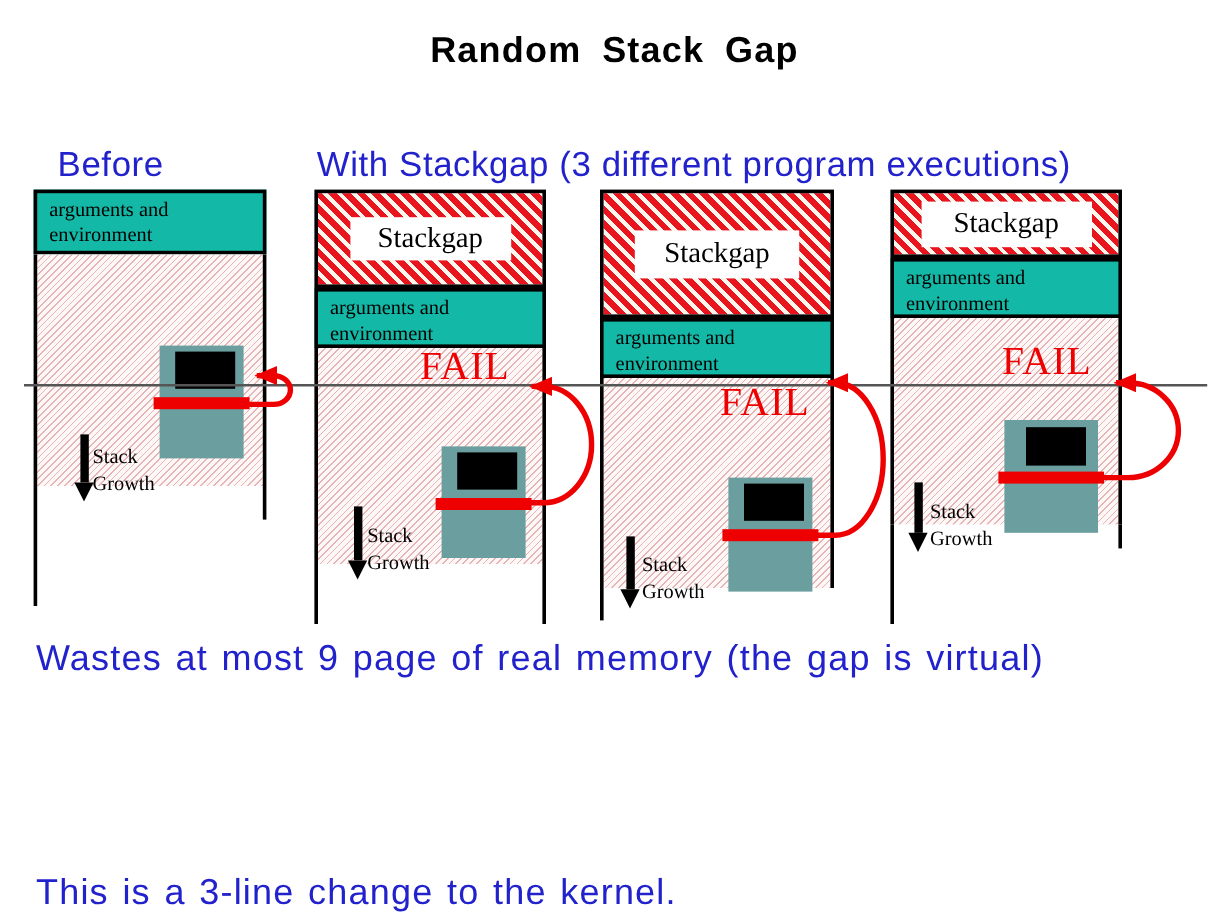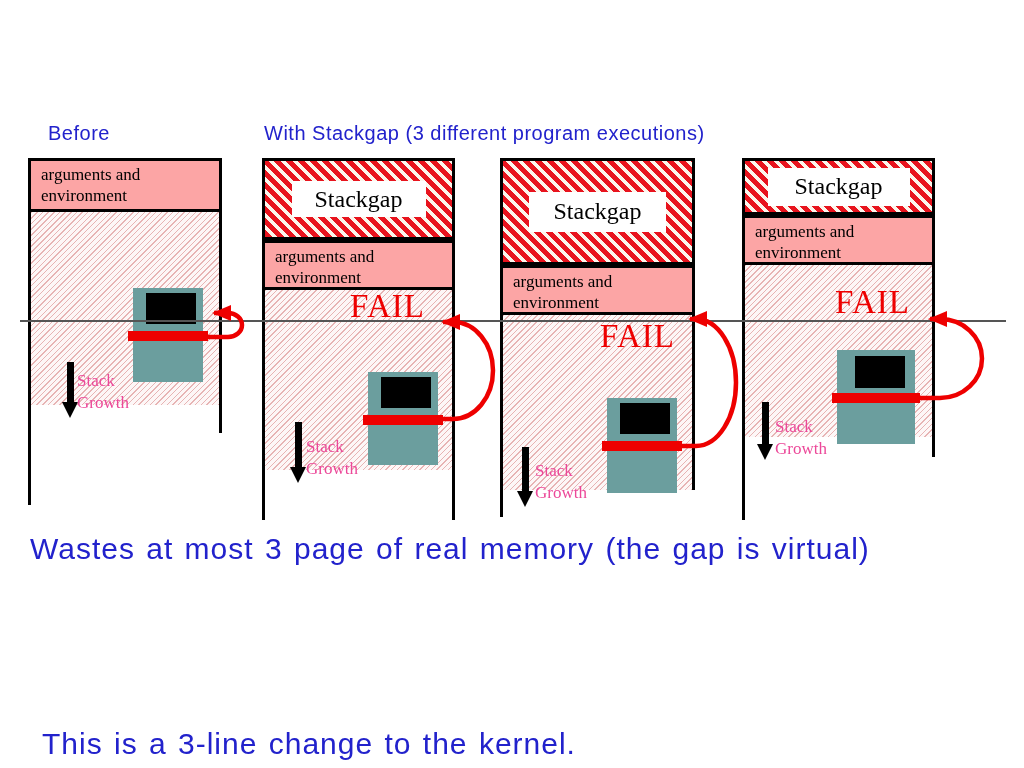--- a/index.html
+++ b/index.html
@@ -3,24 +3,24 @@
 <meta charset="utf-8">
 <style>
   html,body{margin:0;padding:0;background:#fff;}
   #slide{position:relative;width:1024px;height:768px;background:#fff;overflow:hidden;
          font-family:"Liberation Sans",sans-serif;}
   .abs{position:absolute;}
 
   
   #title{left:0;right:0;top:26px;text-align:center;font-size:30px;font-weight:bold;
          color:#000;letter-spacing:1px;word-spacing:8px;}
-  .heading{top:122px;font-size:20px;color:#2222cc;letter-spacing:.5px;white-space:nowrap;}
+  .heading{top:122px;font-size:29px;color:#2222cc;letter-spacing:.5px;white-space:nowrap;}
 
   
-  .box{box-sizing:border-box;border:3px solid #000;background:#fca5a5;}
+  .box{box-sizing:border-box;border:3px solid #000;background:#14b8a6;}
   .argsbox{font-family:"Liberation Serif",serif;font-size:17px;line-height:21px;
            color:#000;padding:3px 0 0 10px;}
   .sgbox{display:flex;align-items:center;justify-content:center;
          background:repeating-linear-gradient(45deg,#e8141e 0 5px,#fcf6ec 5px 8.5px);}
   .sglabel{background:#fff;display:flex;align-items:center;justify-content:center;
            font-family:"Liberation Serif",serif;font-size:24px;color:#000;}
   .hatch{box-sizing:border-box;border-left:3px solid #000;border-right:3px solid #000;
          background:repeating-linear-gradient(135deg,rgba(213,125,125,.55) 0 1px,rgba(255,255,255,0) 1px 4px),#fdf7f7;}
   .vline{width:3px;background:#000;}
 
@@ -28,36 +28,37 @@
   .computer{width:70px;height:94px;background:#6b9e9e;}
   .screen{position:absolute;left:13px;top:5px;width:50px;height:31px;background:#000;}
   .slot{position:absolute;left:-5px;top:43px;width:80px;height:10px;background:#ee0000;}
 
   
   .sgrow{width:17px;}
   .sgrow .shaft{position:absolute;left:5px;top:0;width:7px;height:calc(100% - 16px);background:#000;}
   .sgrow .head{position:absolute;left:0;bottom:0;width:0;height:0;
                border-left:8.5px solid transparent;border-right:8.5px solid transparent;
                border-top:16px solid #000;}
-  .sgtext{font-family:"Liberation Serif",serif;font-size:17px;line-height:22px;color:#ec4899;}
+  .sgtext{font-family:"Liberation Serif",serif;font-size:17px;line-height:22px;color:#000000;}
 
   .fail{font-family:"Liberation Serif",serif;font-size:33px;color:#ee0000;
         letter-spacing:1px;text-align:center;}
 
   
   #overlay{left:0;top:0;pointer-events:none;}
 
   
   .note{font-size:30px;color:#2222cc;letter-spacing:1px;word-spacing:2px;white-space:nowrap;}
 </style>
 </head>
 <body>
 
 <div id="slide">
 
+  <div id="title" class="abs">Random Stack Gap</div>
 
   <div class="abs heading" style="left:48px;">Before</div>
   <div class="abs heading" style="left:264px;">With Stackgap  (3 different program executions)</div>
 
   <div>
     <div class="abs box argsbox" style="left:28px;top:158px;width:194px;height:54px;">
       <span>arguments and</span><br>
       <span>environment</span>
     </div>
     <div class="abs hatch" style="left:28px;top:212px;width:194px;height:193px;"></div>
@@ -164,16 +165,16 @@
         <path d="M0,0 L19,8 L0,16 Z" fill="#ee0000"></path>
       </marker>
     </defs>
     <line x1="20" y1="321" x2="1006" y2="321" stroke="#555555" stroke-width="2"></line>
     <path d="M 201 337 L 228 337 A 14 12 0 0 0 228 313 L 214 313" fill="none" stroke="#ee0000" stroke-width="4.5" marker-end="url(#ah)"></path>
     <path d="M 436 419 L 453 419 A 40 48.5 0 0 0 453 322 L 443 322" fill="none" stroke="#ee0000" stroke-width="4.5" marker-end="url(#ah)"></path>
     <path d="M 674 446 L 696 446 A 40 63.5 0 0 0 696 319 L 690 319" fill="none" stroke="#ee0000" stroke-width="4.5" marker-end="url(#ah)"></path>
     <path d="M 910 398 L 940 398 A 42 39.5 0 0 0 940 319 L 930 319" fill="none" stroke="#ee0000" stroke-width="4.5" marker-end="url(#ah)"></path>
   </svg>
 
-  <div class="abs note" style="left:30px;top:532px;">Wastes at most 3 page of real memory (the gap is virtual)</div>
-  <div class="abs note" style="left:30px;top:727px;margin-left:12px;">This is a 3-line change to the kernel.</div>
+  <div class="abs note" style="left:30px;top:532px;">Wastes at most 9 page of real memory (the gap is virtual)</div>
+  <div class="abs note" style="left:30px;top:727px;">This is a 3-line change to the kernel.</div>
 
 </div>
 
 </body></html>

